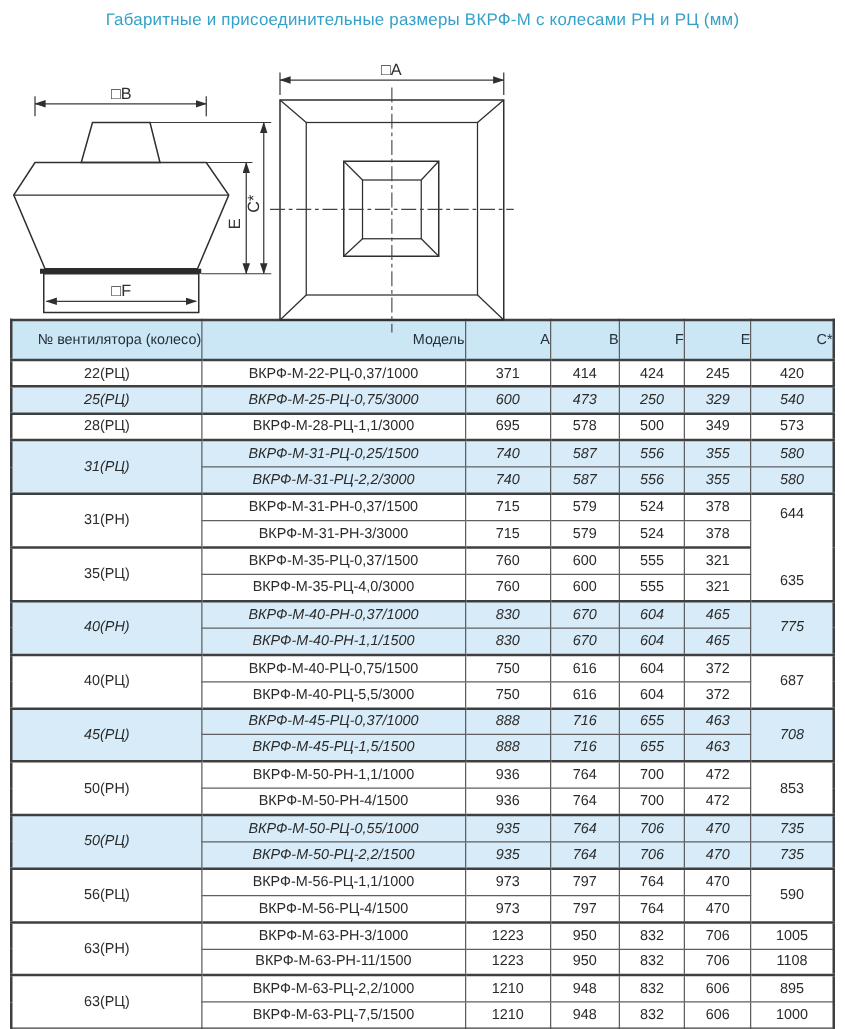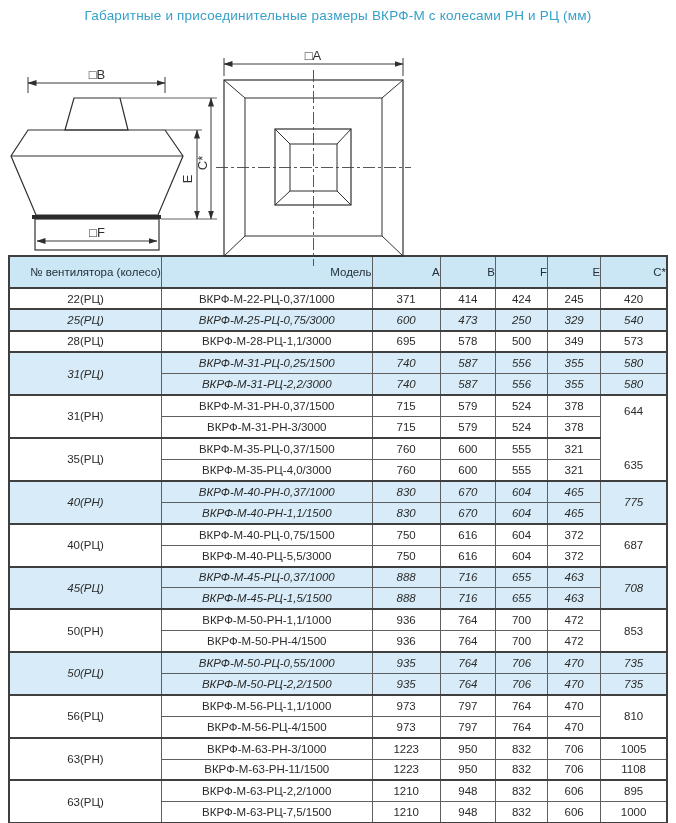--- a/index.html
+++ b/index.html
@@ -303,21 +303,21 @@
         <td>470</td>
         <td>735</td>
       </tr>
       <tr class="gstart">
         <td rowspan="2">56(РЦ)</td>
         <td>ВКРФ-М-56-РЦ-1,1/1000</td>
         <td>973</td>
         <td>797</td>
         <td>764</td>
         <td>470</td>
-        <td rowspan="2">810</td>
+        <td rowspan="2">590</td>
       </tr>
       <tr>
         <td>ВКРФ-М-56-РЦ-4/1500</td>
         <td>973</td>
         <td>797</td>
         <td>764</td>
         <td>470</td>
       </tr>
       <tr class="gstart">
         <td rowspan="2">63(РН)</td>

